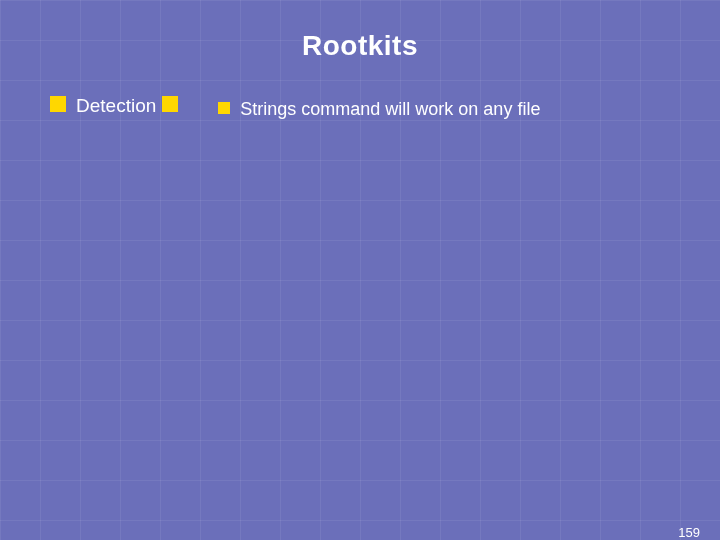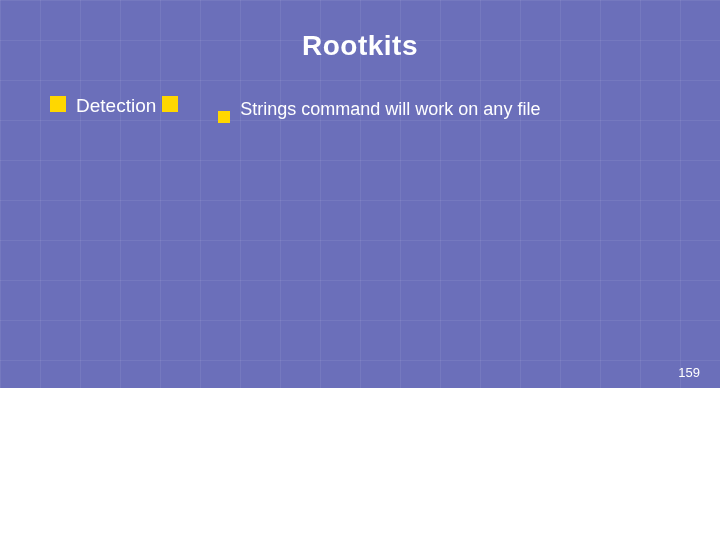--- a/index.html
+++ b/index.html
@@ -10,21 +10,21 @@
 
     body {
       width: 720px;
       height: 540px;
       overflow: hidden;
       font-family: Arial, sans-serif;
     }
 
     .slide {
       width: 720px;
-      height: 388px;
+      height: 540px;
       background-color: #6b6fba;
       background-image:
         linear-gradient(rgba(255,255,255,0.07) 1px, transparent 1px),
         linear-gradient(90deg, rgba(255,255,255,0.07) 1px, transparent 1px);
       background-size: 40px 40px;
       position: relative;
       display: flex;
       flex-direction: column;
       align-items: center;
       padding: 30px 50px 20px 50px;
@@ -79,34 +79,34 @@
     .sub-bullets {
       display: flex;
       flex-direction: column;
       gap: 4px;
       margin-top: 4px;
       margin-left: 30px;
     }
 
     .sub-bullet-item {
       display: flex;
-      align-items: flex-end;
+      align-items: flex-start;
       gap: 10px;
       color: #ffffff;
       font-size: 18px;
       line-height: 1.5;
     }
 
     .bullet-text {
       flex: 1;
     }
 
     .page-number {
       position: absolute;
-      bottom: 8px;
+      bottom: 0;
       right: 20px;
       color: #ffffff;
       font-size: 13px;
     }
   </style>
 </head>
 <body>
 
 <div class="slide">
 

